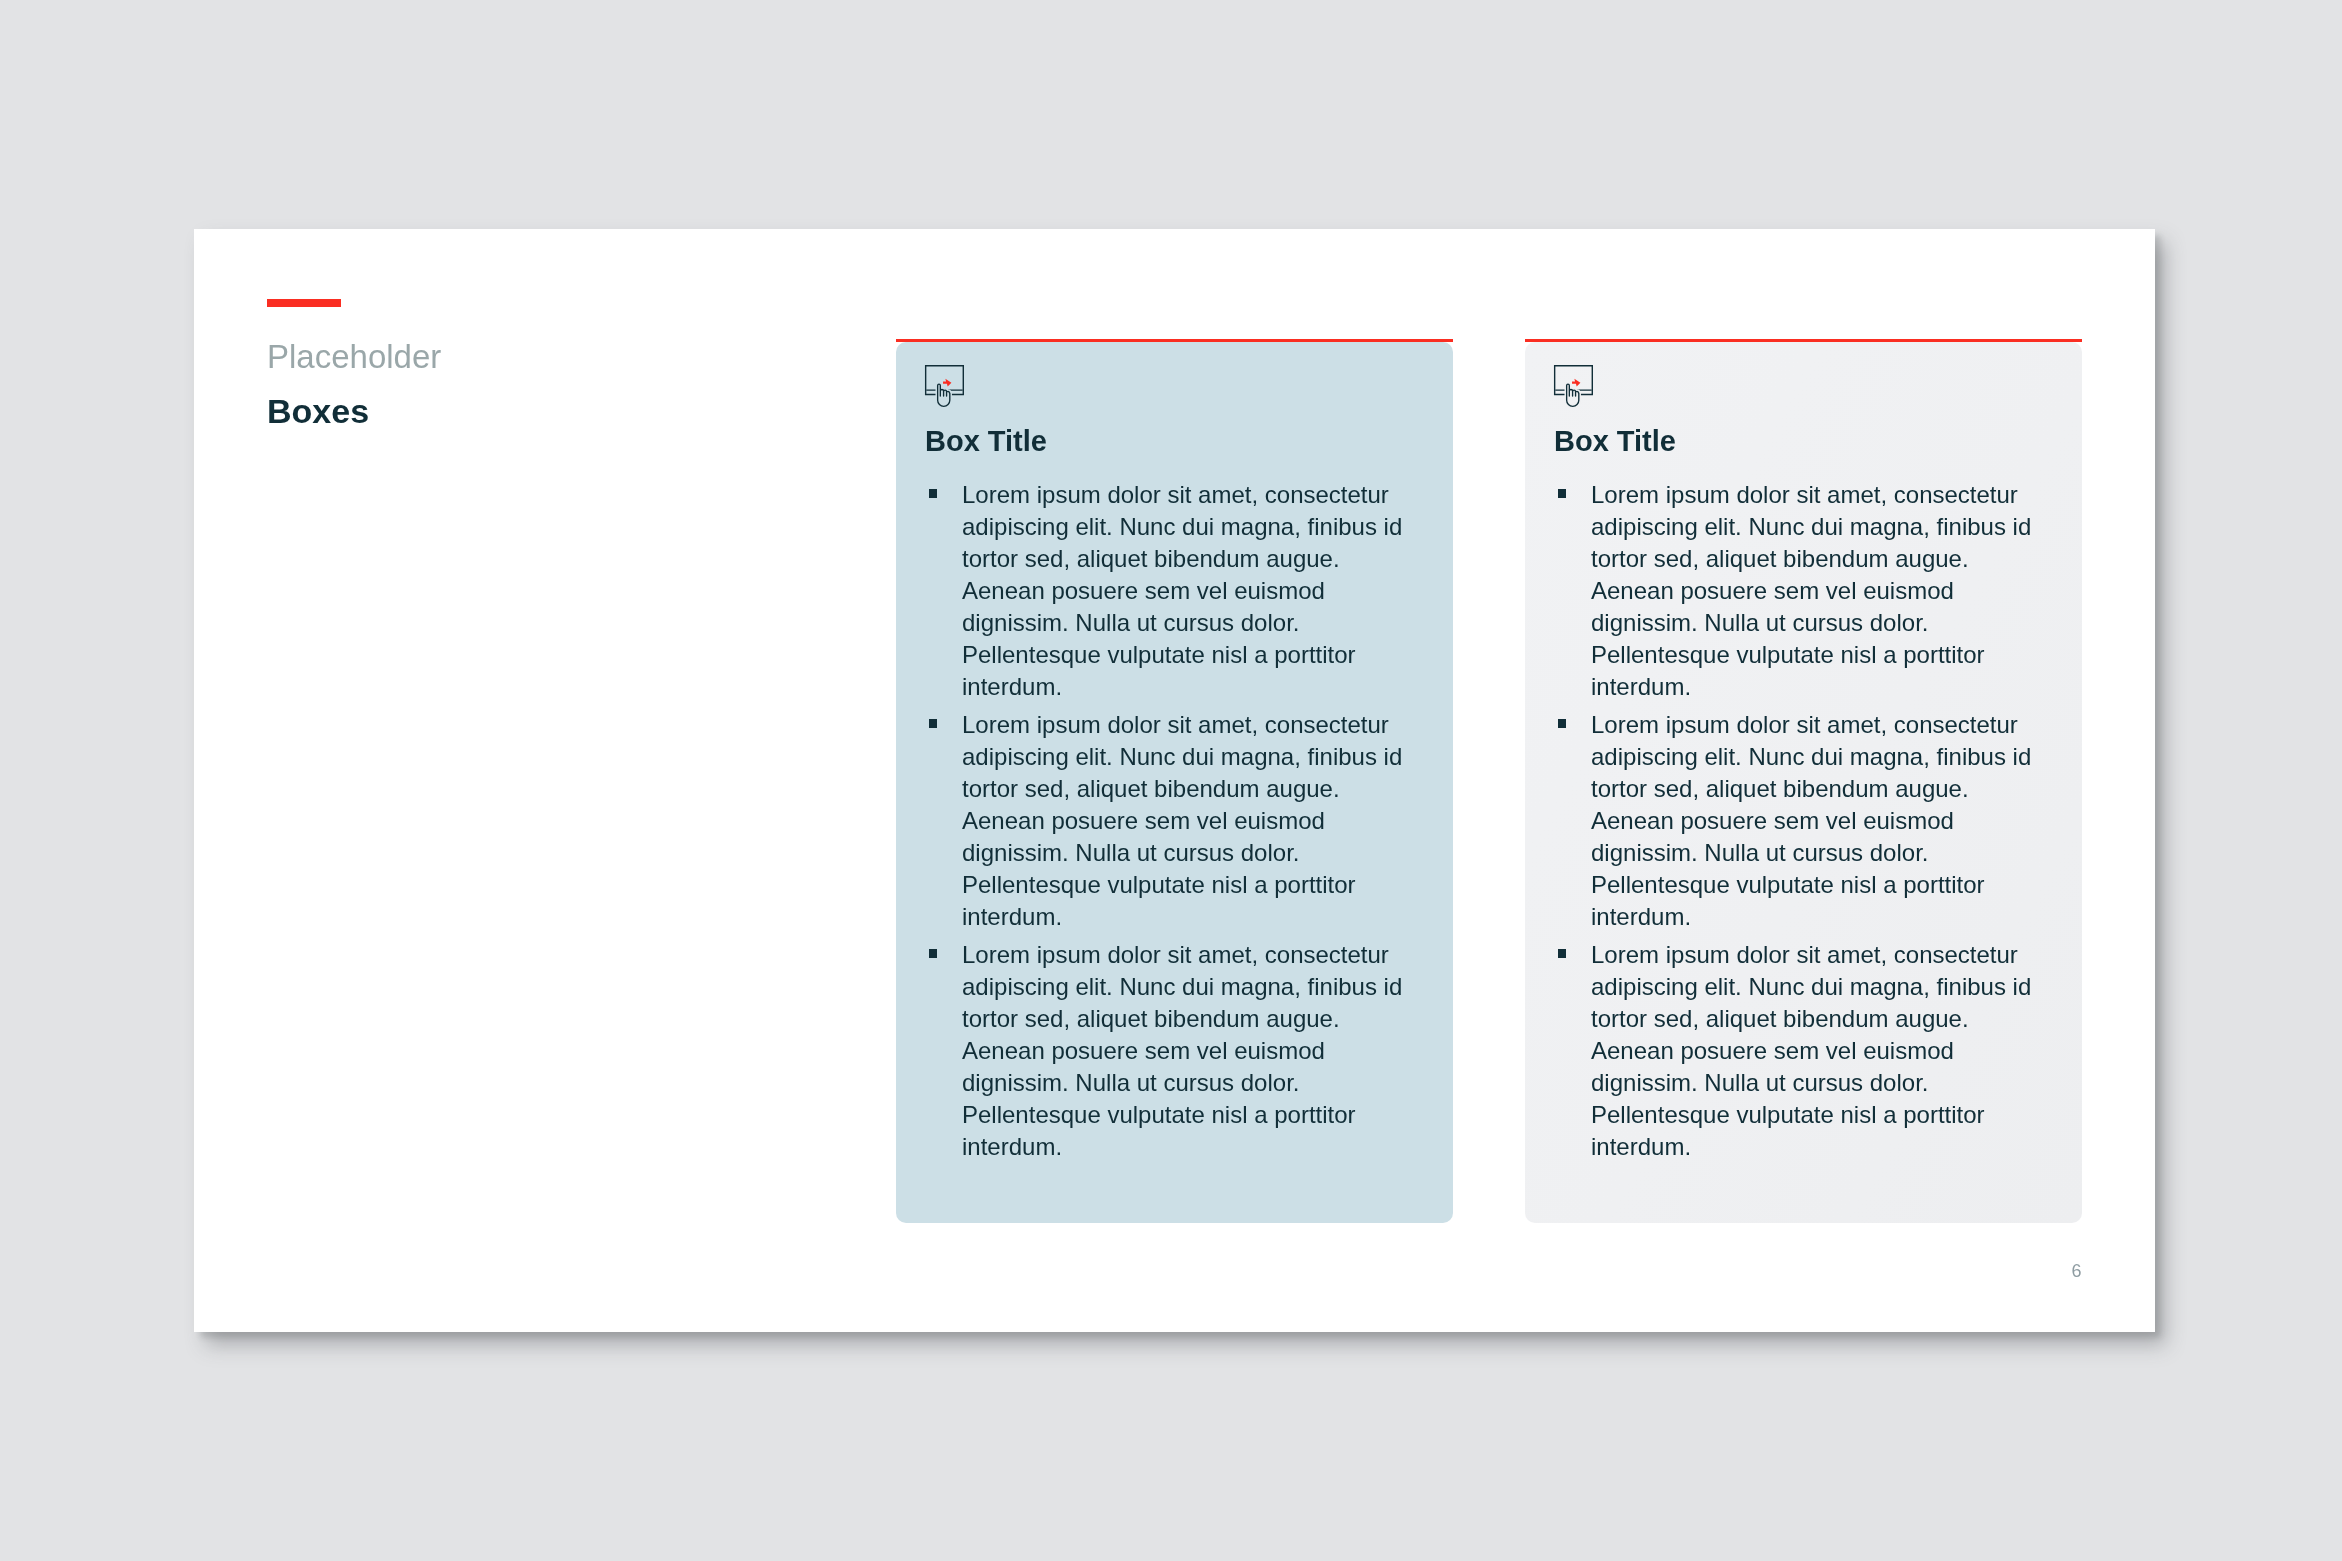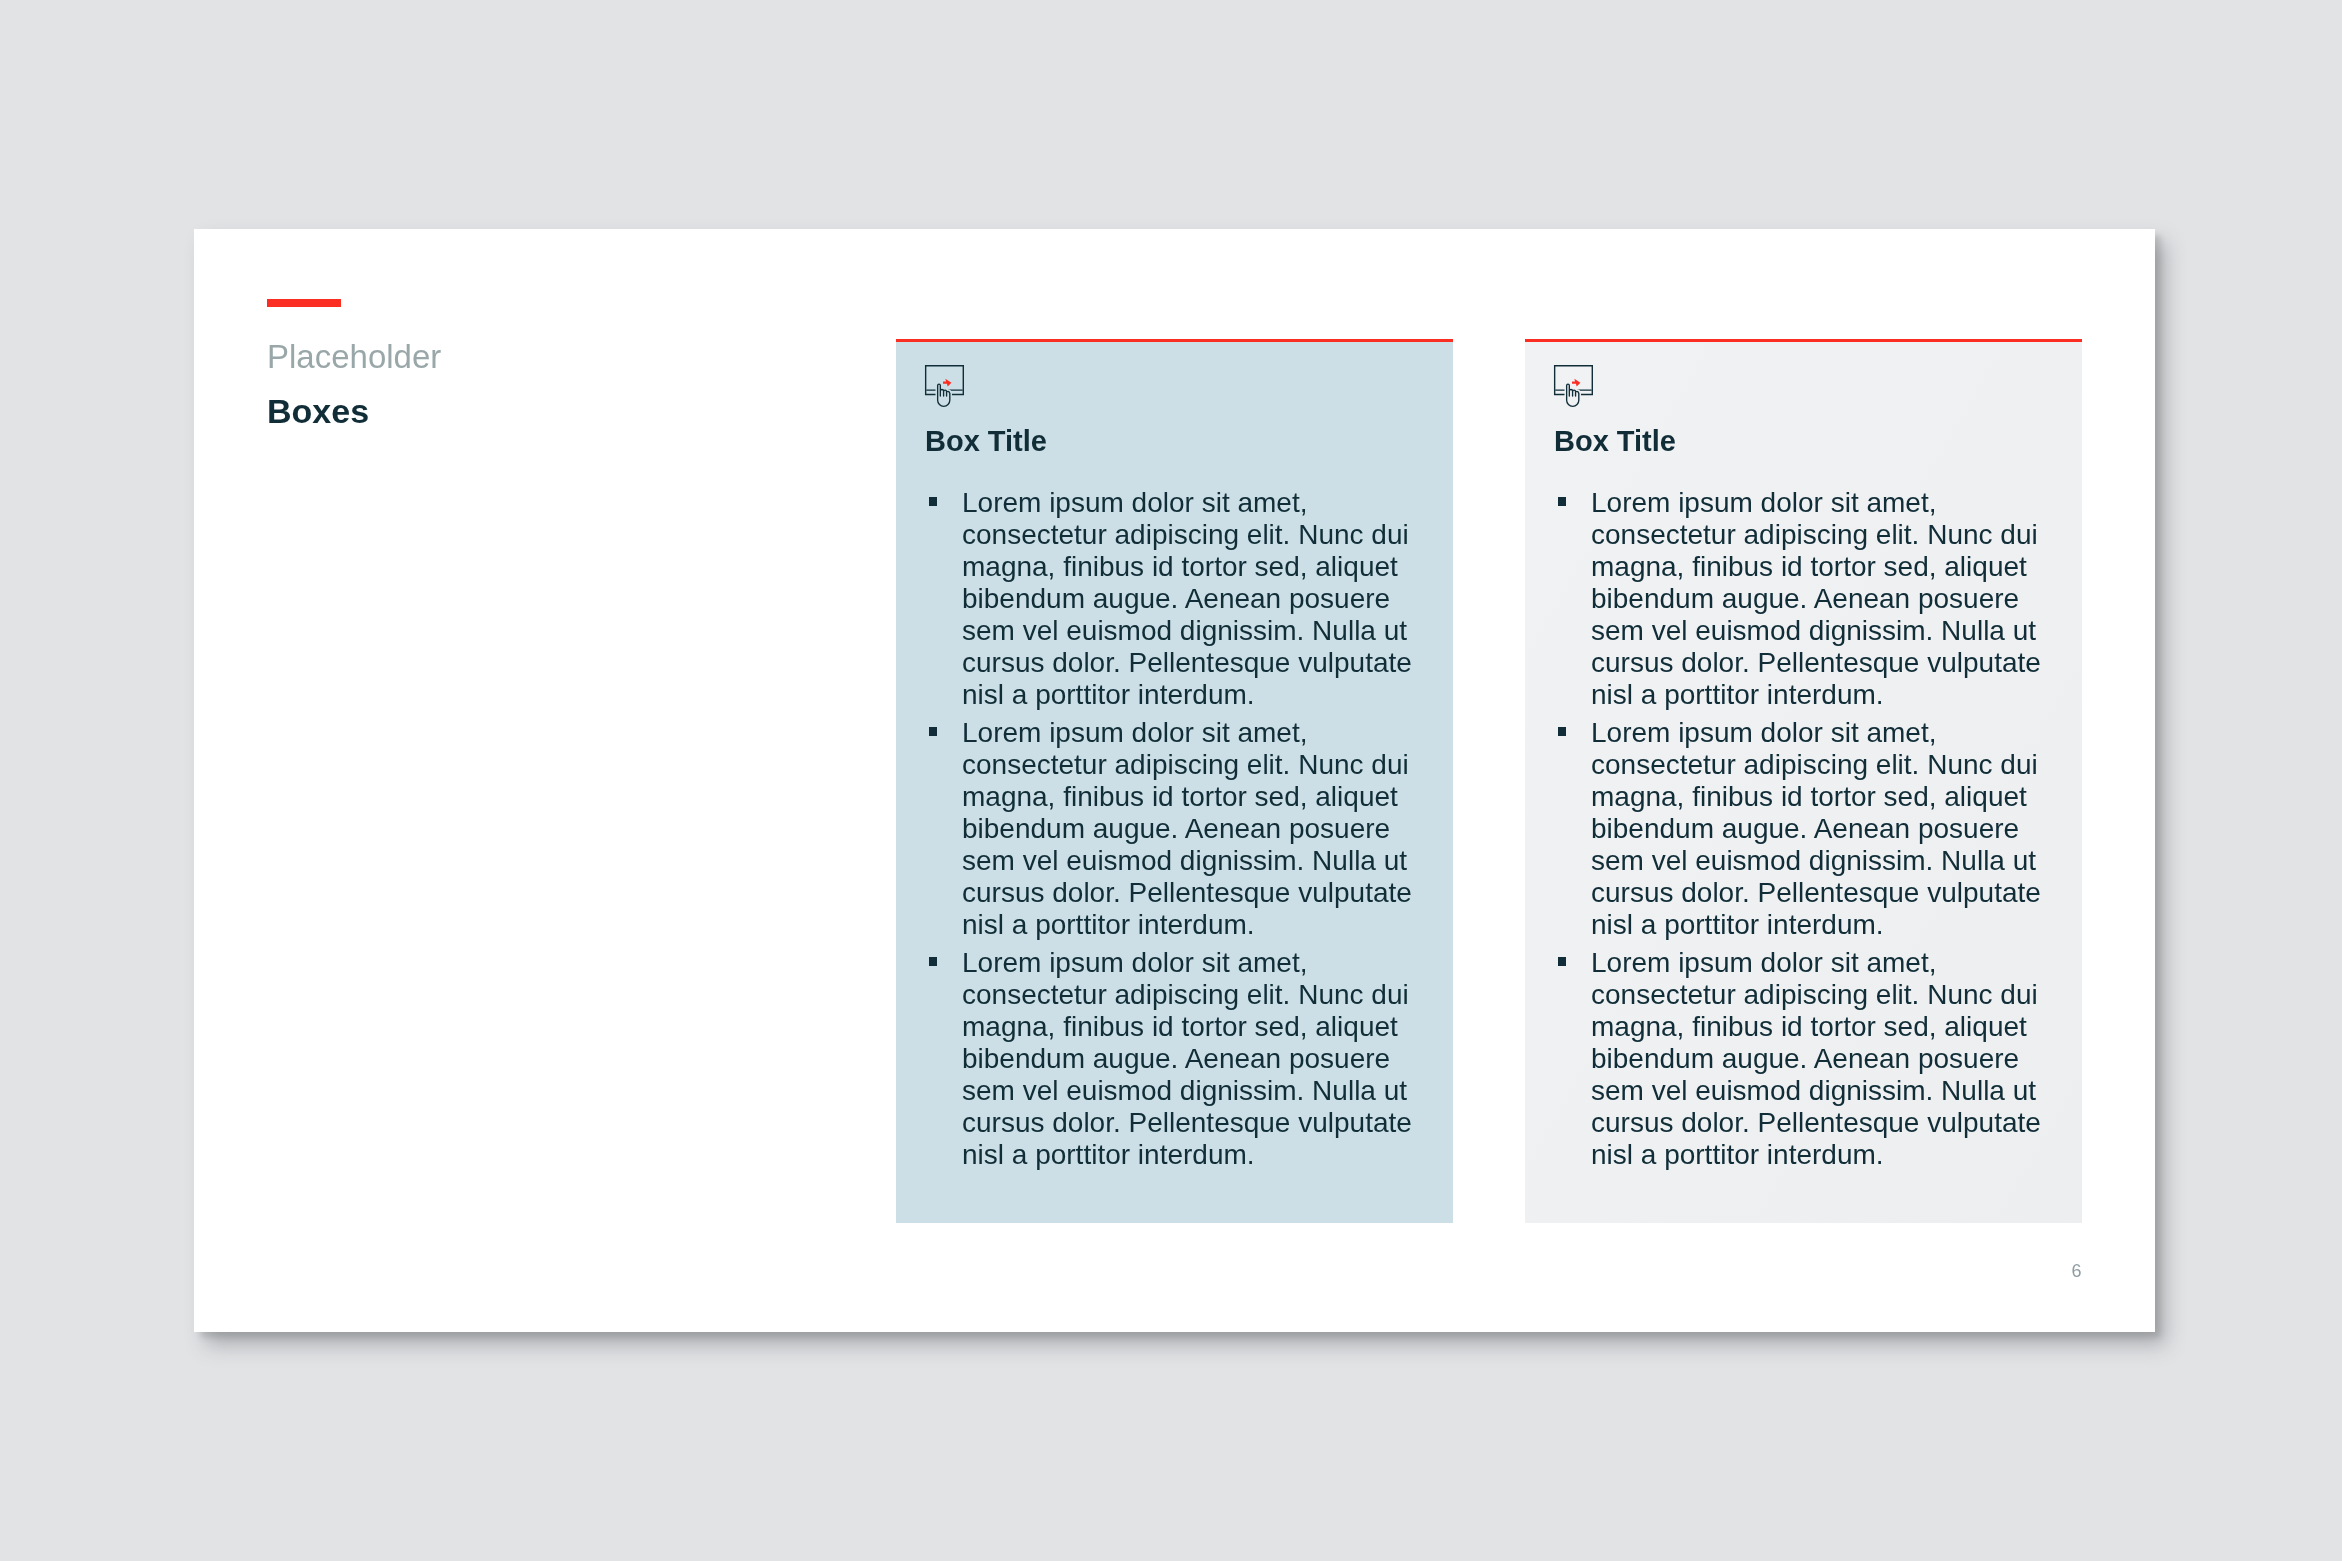--- a/index.html
+++ b/index.html
@@ -41,38 +41,38 @@
     font-size: 34px;
     line-height: 61px;
     font-weight: bold;
     color: #112e38;
     white-space: nowrap;
   }
 
   
   .box { position:absolute; top:110px; width:557px; height:884px; }
   .box .topline { position:absolute; left:0; top:0; width:100%; height:3.4px; background:#fa2e22; }
-  .box .body { position:absolute; left:0; top:3.4px; right:0; bottom:0; }
+  .box .body { position:absolute; left:0; top:3.4px; right:0; bottom:0;border-radius:10px; }
   #box1 { left: 702px; }
   #box1 .body { background:#ccdfe6; }
   #box1 .halo { stroke:#ccdfe6; }
   #box2 { left: 1331px; }
   #box2 .body { background: linear-gradient(120deg, #f1f2f4 0%, #eff0f2 55%, #edeef0 100%); }
   #box2 .halo { stroke:#eff0f2; }
 
   .icon { position:absolute; left:28px; top:21.6px; width:41px; height:45px; }
   .box-title {
     position:absolute; left:29px; top:83px;
     font-size:29px; line-height:33px; font-weight:bold; color:#112e38;
     white-space:nowrap;
   }
   ul.bullets {
-    position:absolute; left:66px; top:145px; width:452px;
+    position:absolute; left:66px; top:137px; width:452px;
     margin:0; padding:0; list-style:none;
-    font-size:28px; line-height:32px; color:#112e38;
+    font-size:24px; line-height:32px; color:#112e38;
   }
   ul.bullets li { position:relative; margin:0 0 6px 0; }
   ul.bullets li:last-child { margin-bottom:0; }
   ul.bullets li .bullet {
     position:absolute; left:-33px; top:10px;
     width:8.3px; height:8.5px; background:#112e38;
   }
   .pagenum {
     position:absolute; left:1867px; top:1032px; width:20.6px;
     text-align:right;

